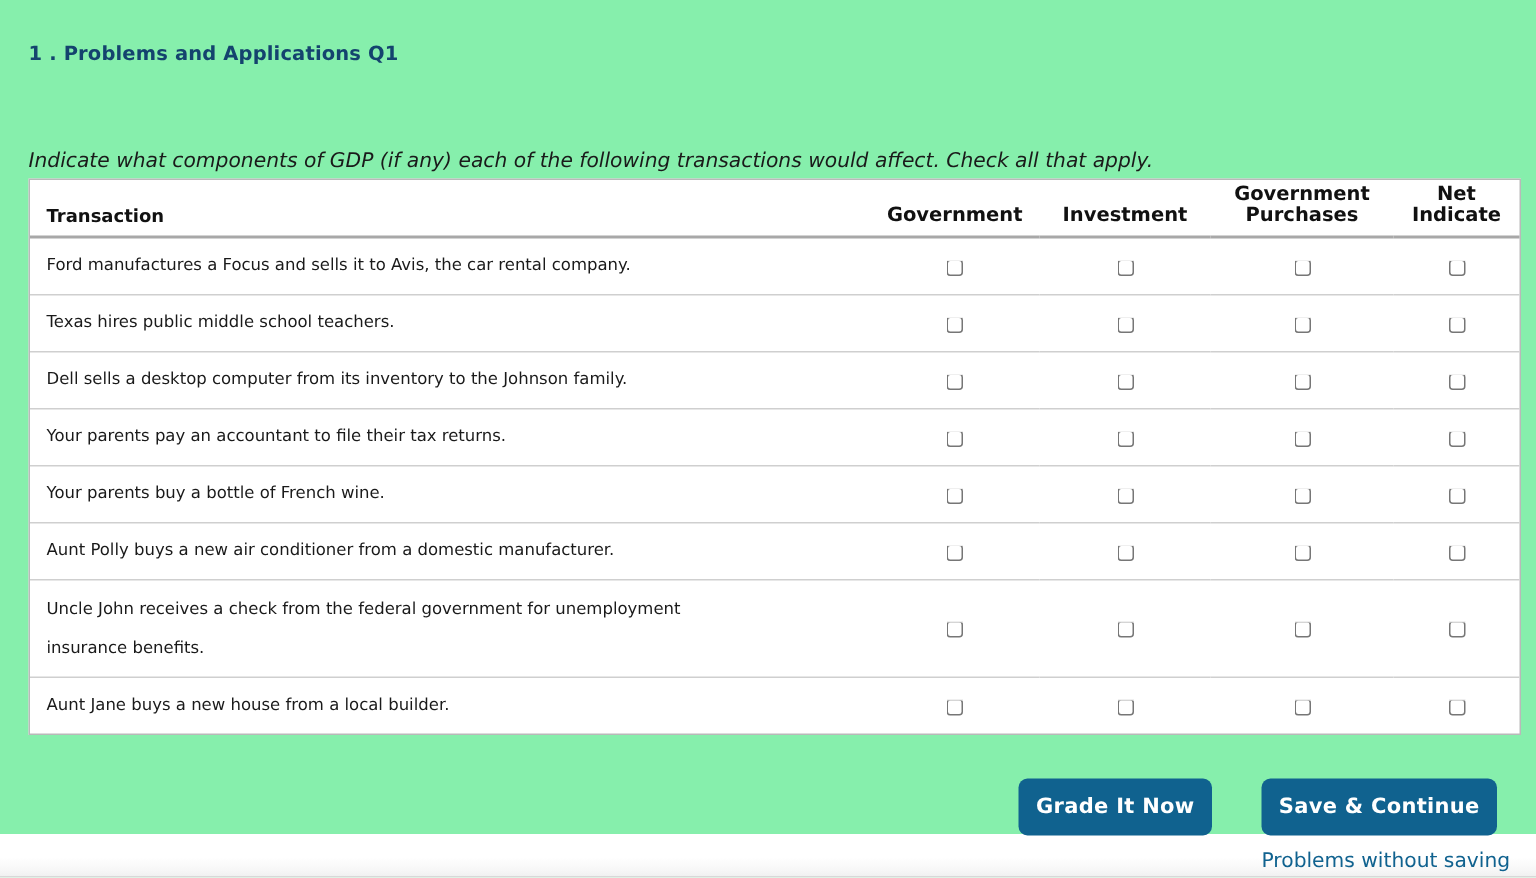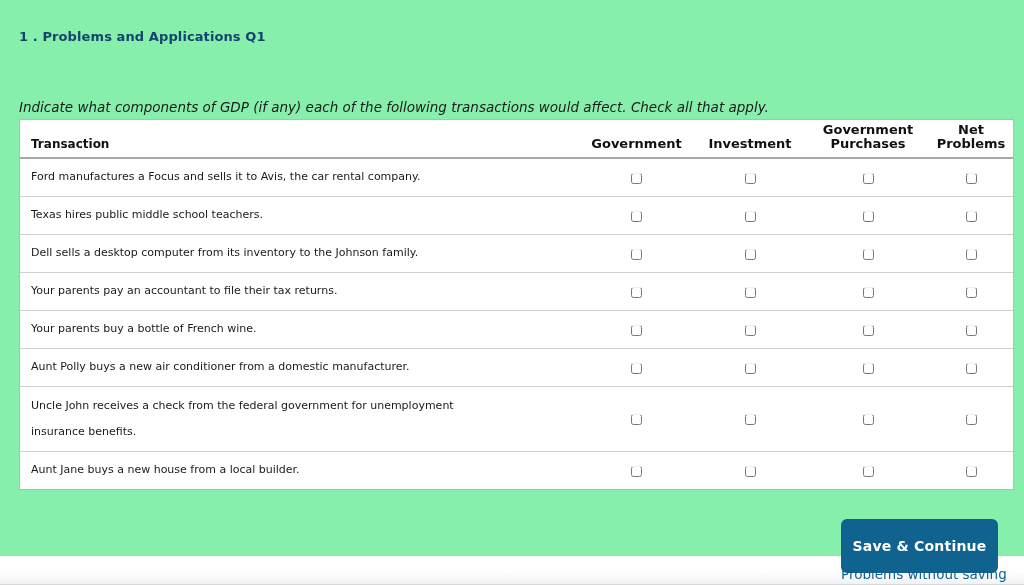--- a/index.html
+++ b/index.html
@@ -144,21 +144,21 @@
   #btn-grade {
     left: 679px;
     top: 519px;
     width: 129px;
     height: 38px;
   }
   #btn-save {
     left: 841px;
     top: 519px;
     width: 157px;
-    height: 54px;
+    height: 38px;
   }
 
   .link-continue {
     position: absolute;
     left: 841px;
     top: 566px;
     font-size: 13.5px;
     color: #10628f;
     text-decoration: none;
     white-space: nowrap;
@@ -201,21 +201,21 @@
         <tr>
           <th class="th-trans">Transaction</th>
           <th class="th-check">Government</th>
           <th class="th-check">Investment</th>
           <th class="th-check">
             <span>Government</span><br>
             <span>Purchases</span>
           </th>
           <th class="th-check">
             <span>Net</span><br>
-            <span>Problems</span>
+            <span>Indicate</span>
           </th>
         </tr>
       </thead>
       <tbody id="table-body">
           <tr>
             <td class="td-trans"><span>Ford manufactures a Focus and sells it to Avis, the car rental company.</span></td>
             <td class="td-check"><input type="checkbox" class="cb" style=""></td>
             <td class="td-check"><input type="checkbox" class="cb" style=""></td>
             <td class="td-check"><input type="checkbox" class="cb" style=""></td>
             <td class="td-check"><input type="checkbox" class="cb" style=""></td>
@@ -268,18 +268,19 @@
             <td class="td-check"><input type="checkbox" class="cb" style=""></td>
             <td class="td-check"><input type="checkbox" class="cb" style=""></td>
             <td class="td-check"><input type="checkbox" class="cb" style=""></td>
           </tr>
         </tbody>
     </table>
   </div>
 
   <div class="footer-strip"></div>
 
+  <button class="btn" id="btn-grade">Grade It Now</button>
 
   <button class="btn" id="btn-save">Save &amp; Continue</button>
 
   <a class="link-continue" href="#">Problems without saving</a>
 
 </div>
 
 </body></html>

